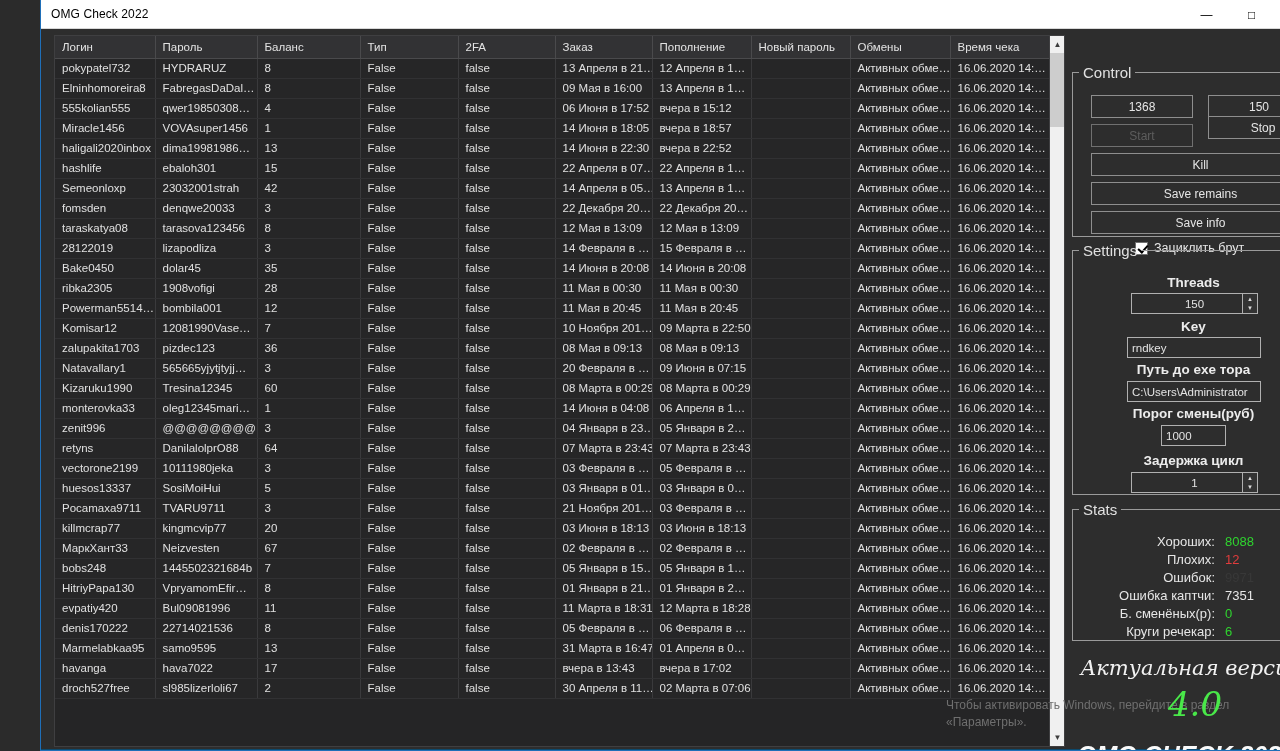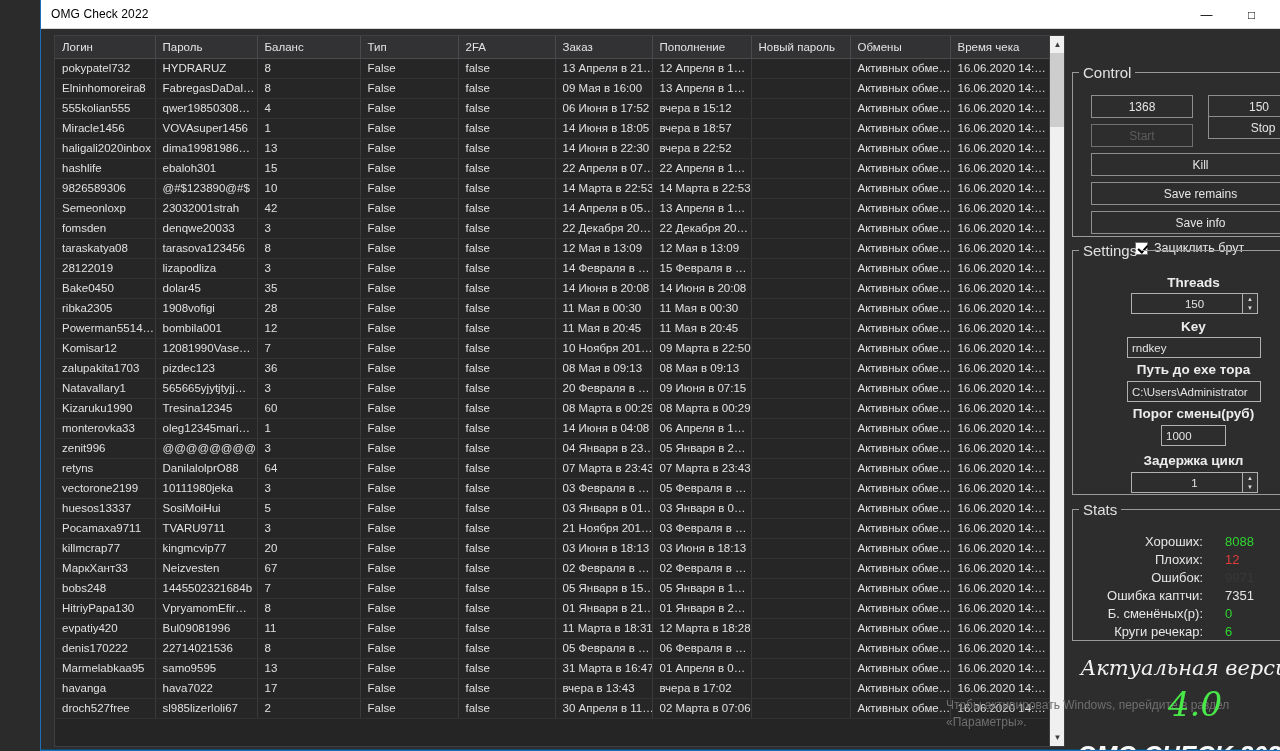--- a/index.html
+++ b/index.html
@@ -242,21 +242,21 @@
     height: 18px;
     display: flex;
     align-items: center;
     font-size: 13px;
     width: 100%;
   }
   .stat-name {
     width: 152px;
     text-align: right;
     color: #e6e6e6;
-    padding-right: 22px;
+    padding-right: 10px;
   }
   .stat-val { color: #e6e6e6; }
   .stat-val.green { color: #2fd42f; }
   .stat-val.red   { color: #e03c3c; }
   .stat-val.dim   { color: #383838; }
 
   
   #brand-version {
     position: absolute;
     left: 1030px; top: 627px;
@@ -413,32 +413,20 @@
               <td>16.06.2020 14:…</td>
             </tr>
             <tr>
               <td>hashlife</td>
               <td>ebaloh301</td>
               <td>15</td>
               <td>False</td>
               <td>false</td>
               <td>22 Апреля в 07…</td>
               <td>22 Апреля в 1…</td>
-              <td></td>
-              <td>Активных обме…</td>
-              <td>16.06.2020 14:…</td>
-            </tr>
-            <tr>
-              <td>9826589306</td>
-              <td>@#$123890@#$</td>
-              <td>10</td>
-              <td>False</td>
-              <td>false</td>
-              <td>14 Марта в 22:53</td>
-              <td>14 Марта в 22:53</td>
               <td></td>
               <td>Активных обме…</td>
               <td>16.06.2020 14:…</td>
             </tr>
             <tr>
               <td>Semeonloxp</td>
               <td>23032001strah</td>
               <td>42</td>
               <td>False</td>
               <td>false</td>

